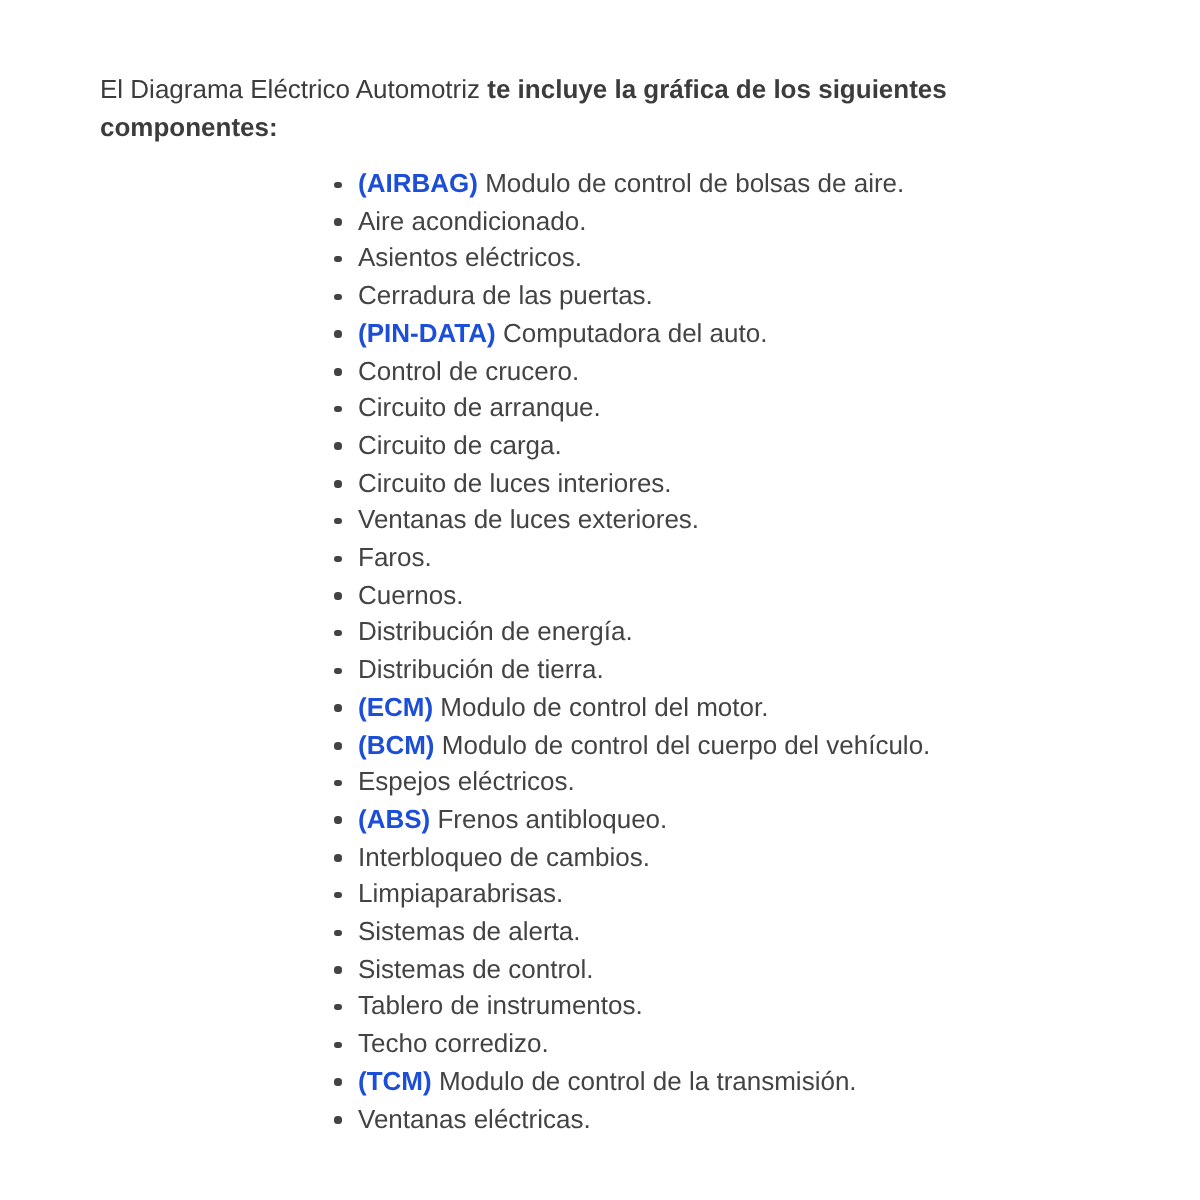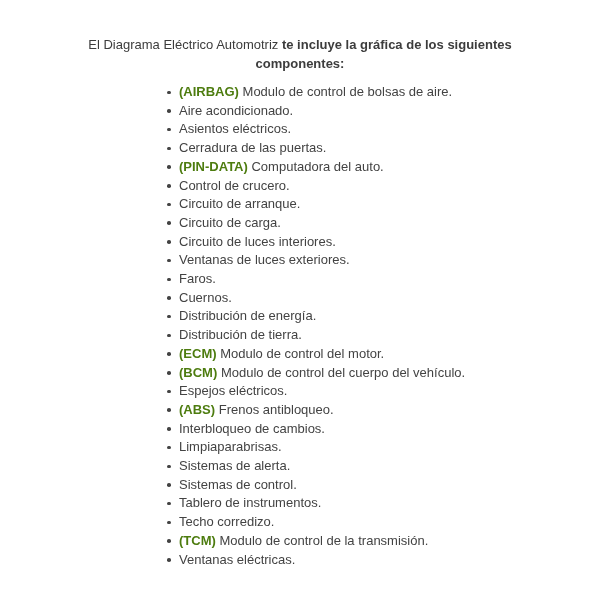--- a/index.html
+++ b/index.html
@@ -14,21 +14,20 @@
     background: #ffffff;
     overflow: hidden;
     font-family: "Liberation Sans", "DejaVu Sans", sans-serif;
     color: #3e3e3e;
     box-sizing: border-box;
     padding-top: 35px;
   }
   .title {
     width: 500px;
     margin: 0 auto;
-    text-align: center;
     font-size: 13px;
     line-height: 19px;
     color: #3c3c3c;
   }
   .title b {
     font-weight: 700;
   }
   ul.components {
     list-style: none;
     margin: 10px 0 0 166px;
@@ -46,21 +45,21 @@
     position: absolute;
     left: 1px;
     top: 7.5px;
     width: 3.5px;
     height: 3.5px;
     border-radius: 50%;
     background: #434343;
   }
   ul.components li b {
     font-weight: 700;
-    color: #4d7c0f;
+    color: #1d4ed8;
   }
 </style>
 </head>
 <body>
 
 <div class="page">
 
   <div class="title">
     <span>El Diagrama Eléctrico Automotriz</span>
     <b>te incluye la gráfica de los siguientes</b>

